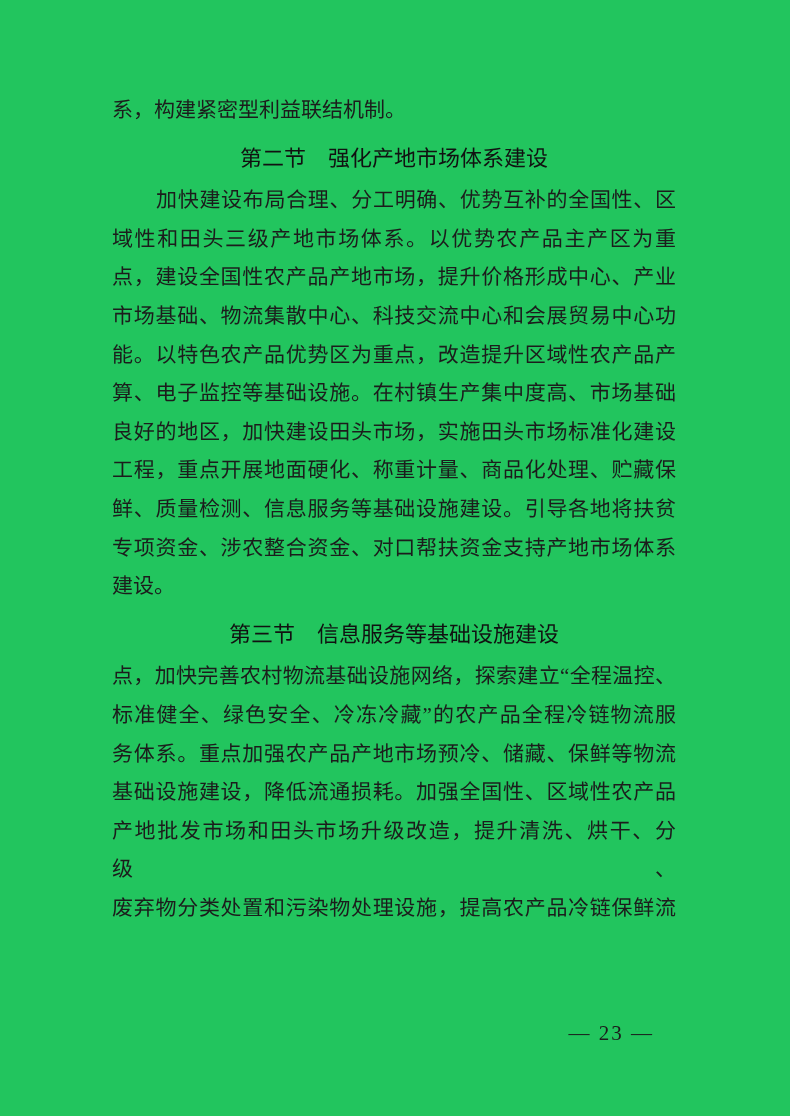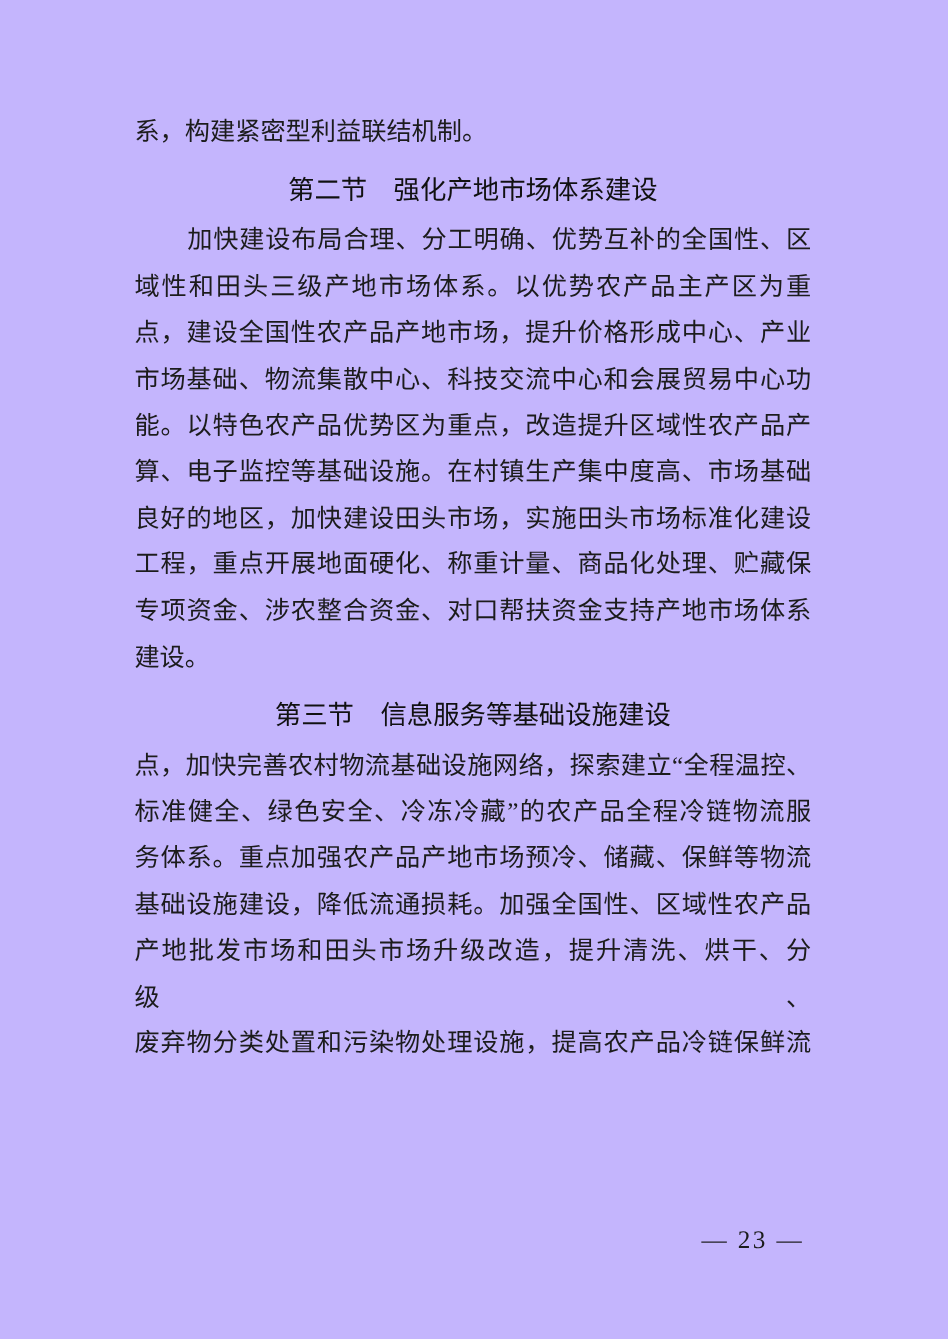--- a/index.html
+++ b/index.html
@@ -4,21 +4,21 @@
 <style>
   html, body {
     margin: 0;
     padding: 0;
     background: #ffffff;
   }
   .page {
     position: relative;
     width: 790px;
     height: 1116px;
-    background: #c4b5fd;
+    background: #22c55e;
     overflow: hidden;
     font-family: "Liberation Serif", "DejaVu Serif", serif;
   }
   .content {
     position: absolute;
     left: 112px;
     top: 91px;
     width: 564px;
   }
   .line {
@@ -40,21 +40,21 @@
     font-size: 22px;
     line-height: 38.6px;
     font-weight: 400;
     color: #111111;
     text-align: center;
     margin: 10px 0 3px 0;
   }
   .page-number {
     position: absolute;
     top: 1020px;
-    right: 120px;
+    right: 136px;
     font-size: 21px;
     line-height: 26px;
     color: #1c1c1c;
     letter-spacing: 2px;
   }
 </style>
 </head>
 <body>
 
 <div class="page">
@@ -65,20 +65,21 @@
       <div class="heading">第二节　强化产地市场体系建设</div>
       <div class="paragraph">
         <div class="line indent">加快建设布局合理、分工明确、优势互补的全国性、区</div>
         <div class="line">域性和田头三级产地市场体系。以优势农产品主产区为重</div>
         <div class="line">点，建设全国性农产品产地市场，提升价格形成中心、产业</div>
         <div class="line">市场基础、物流集散中心、科技交流中心和会展贸易中心功</div>
         <div class="line">能。以特色农产品优势区为重点，改造提升区域性农产品产</div>
         <div class="line">算、电子监控等基础设施。在村镇生产集中度高、市场基础</div>
         <div class="line">良好的地区，加快建设田头市场，实施田头市场标准化建设</div>
         <div class="line">工程，重点开展地面硬化、称重计量、商品化处理、贮藏保</div>
+        <div class="line">鲜、质量检测、信息服务等基础设施建设。引导各地将扶贫</div>
         <div class="line">专项资金、涉农整合资金、对口帮扶资金支持产地市场体系</div>
         <div class="line end">建设。</div>
       </div>
       <div class="heading">第三节　信息服务等基础设施建设</div>
       <div class="paragraph">
         <div class="line">点，加快完善农村物流基础设施网络，探索建立“全程温控、</div>
         <div class="line">标准健全、绿色安全、冷冻冷藏”的农产品全程冷链物流服</div>
         <div class="line">务体系。重点加强农产品产地市场预冷、储藏、保鲜等物流</div>
         <div class="line">基础设施建设，降低流通损耗。加强全国性、区域性农产品</div>
         <div class="line">产地批发市场和田头市场升级改造，提升清洗、烘干、分级、</div>

